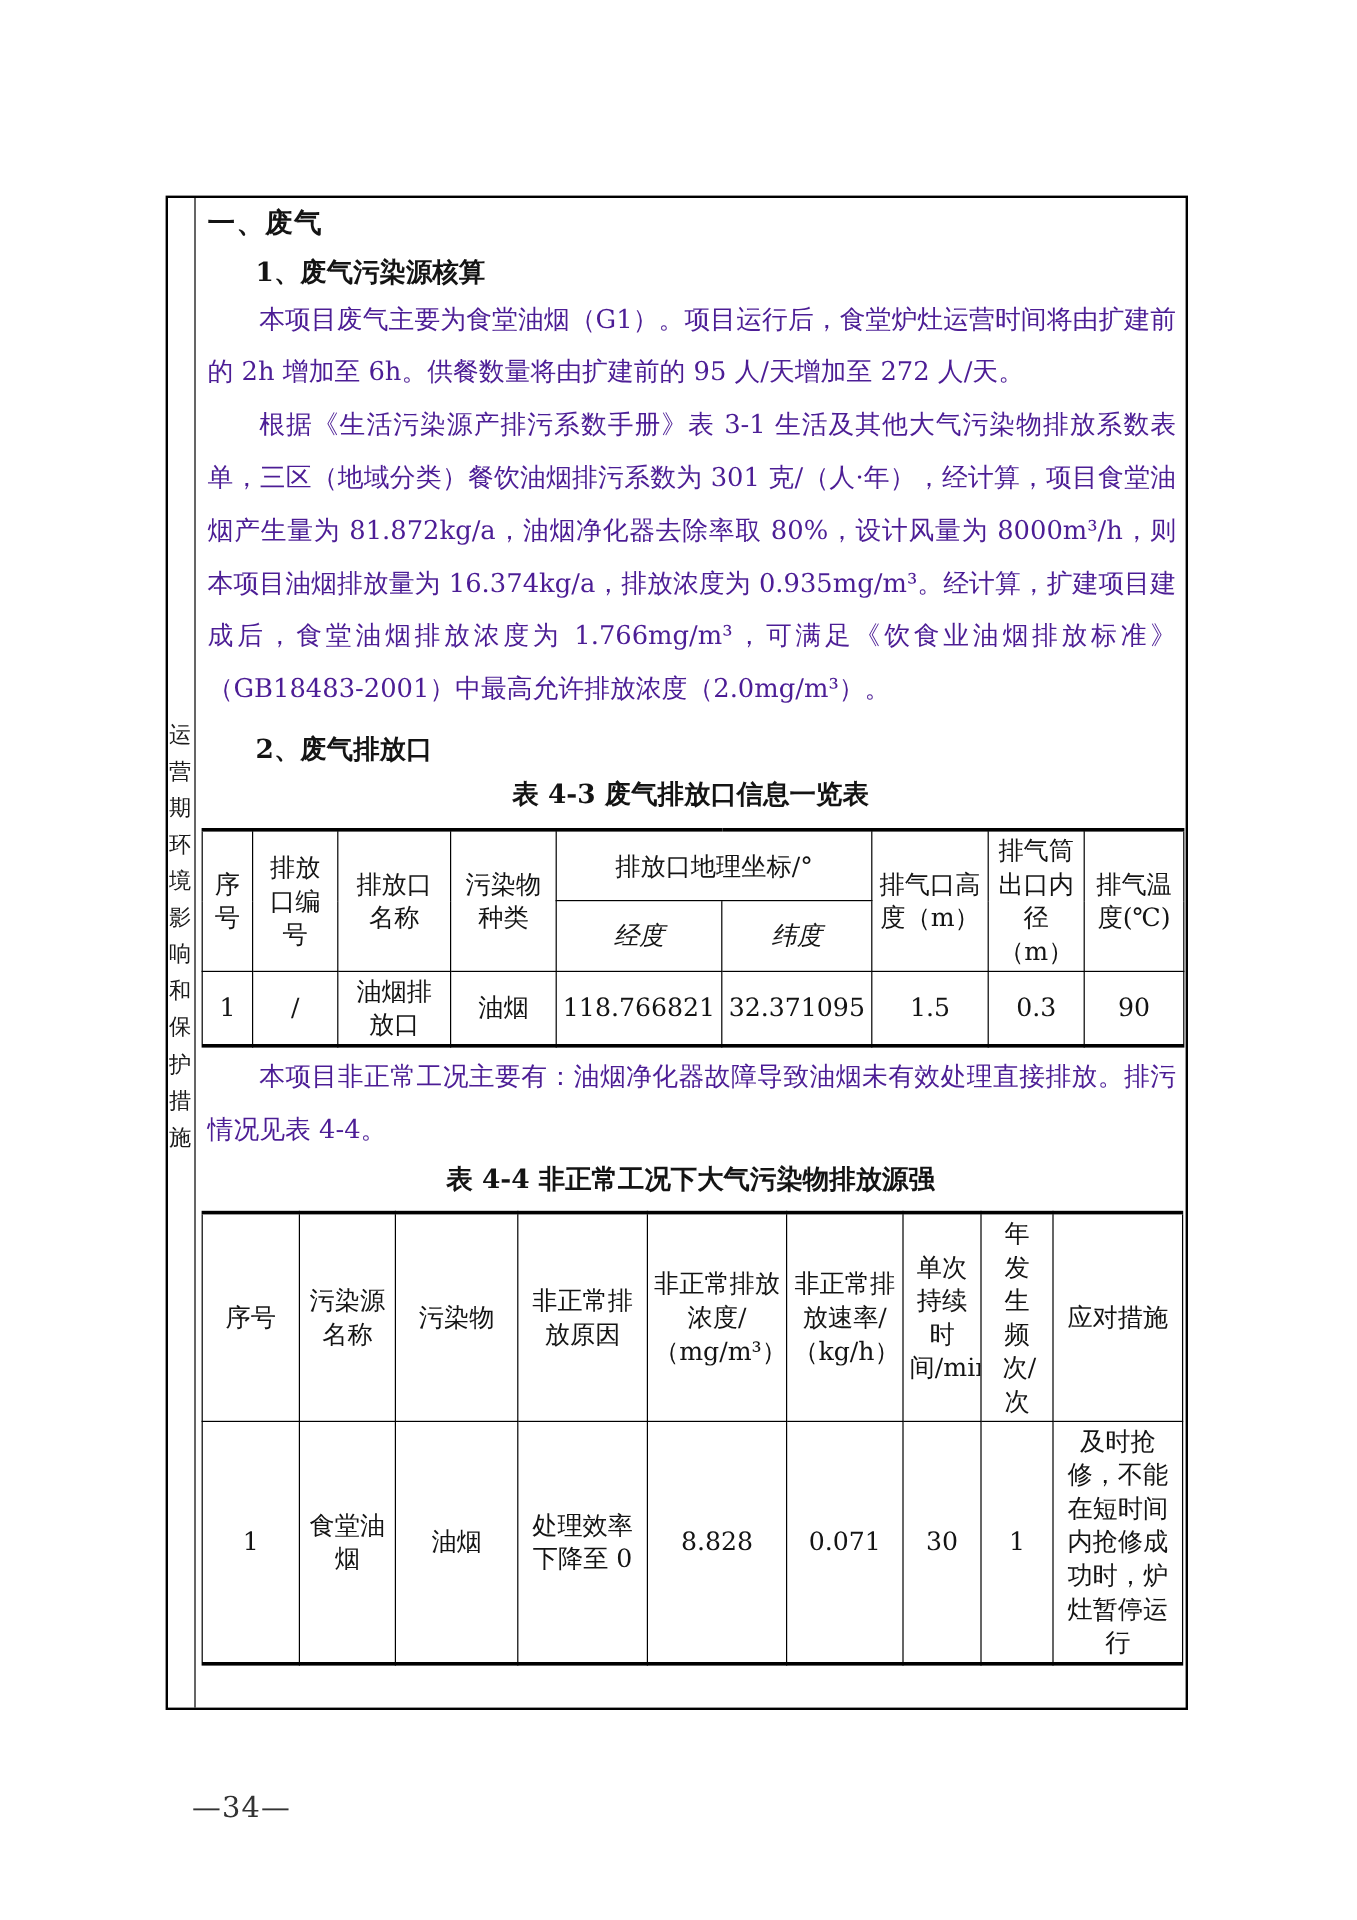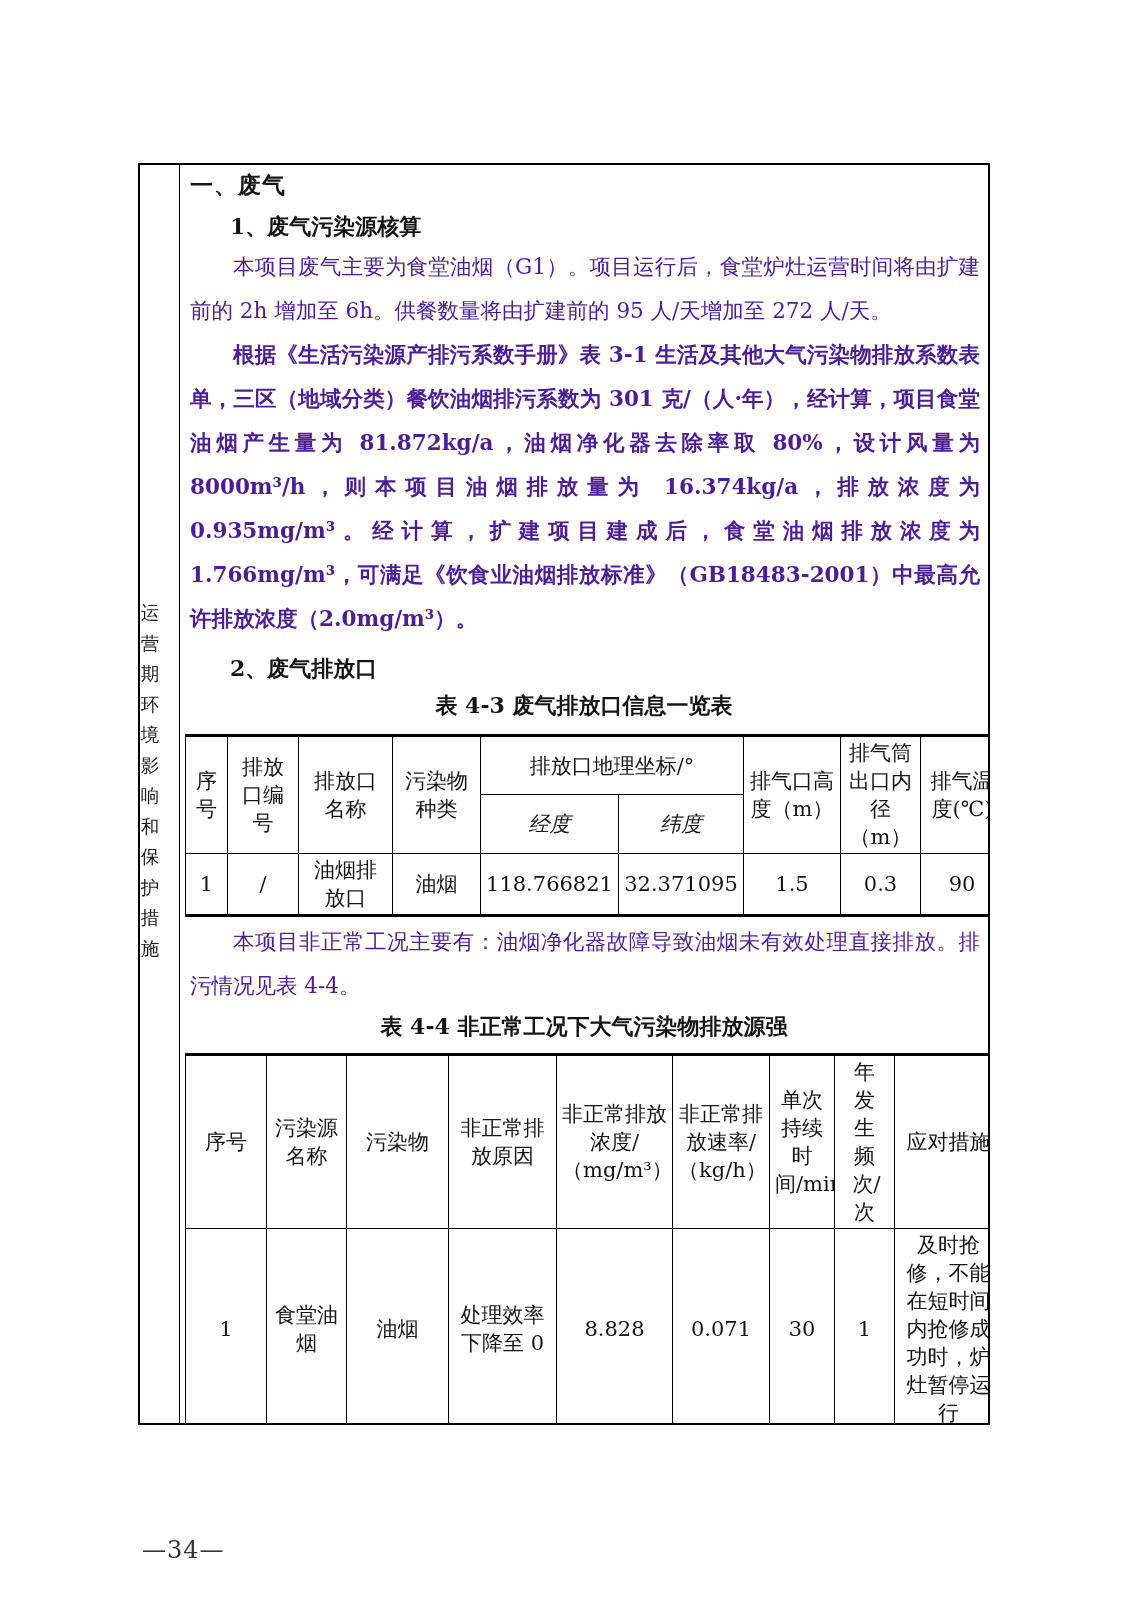--- a/index.html
+++ b/index.html
@@ -6,39 +6,39 @@
   html,body { background:#ffffff; }
   .page {
     position:relative; width:1131px; height:1600px; background:#ffffff;
     font-family:"DejaVu Serif","Liberation Serif",serif; color:#141414;
     overflow:hidden;
   }
   .doc-frame {
     position:absolute; left:138px; top:163px; width:852px; height:1262px;
     border:2px solid #000; display:flex;
   }
-  .side-col { width:40px; flex:none; border-right:1px solid #000; position:relative; }
+  .side-col { width:23px; flex:none; border-right:1px solid #000; position:relative; }
   .v-label {
     position:absolute; top:433px; left:0; width:20px;
     font-size:18.5px; line-height:30.5px; text-align:center;
     word-break:break-all; color:#1a1a1a;
   }
   .main-col { flex:1; position:relative; overflow:hidden; }
 
   .sec-title { font-size:23px; font-weight:bold; margin:5px 0 0 10px; letter-spacing:1px;font-family:Liberation Serif, serif; }
   .sub-title { font-size:22px; font-weight:bold; margin:11px 0 0 50px; }
   .sub-title.s2 { margin-top:13px; }
   .sub-title.s3 { margin-top:9px; }
   .hl-prefix { background:#a8a8a8; padding:1px 2px 1px 1px; }
 
   .body-para {
     font-size:21.5px; line-height:44px; text-align:justify;
     text-indent:2em; margin:3px 8px 0 10px; color:#4c1d95;
   }
-  .body-para.p2 { margin-top:0;font-weight:bold; }
+  .body-para.p2 { margin-top:0; }
 
   .tbl-caption { font-size:22px; font-weight:bold; text-align:center; margin-top:7px; }
   .tbl-caption.c44 { margin-top:4px; }
 
   table {
     border-collapse:collapse; table-layout:fixed; margin-left:5px;
     border-top:3px solid #000; border-bottom:3px solid #000;
   }
   .tbl43 { margin-top:13px; width:818px; }
   .tbl44 { margin-top:11px; width:817px; }
@@ -48,21 +48,21 @@
     overflow:hidden;
   }
   .tbl43 .hr1 th { height:29px; }
   .tbl43 .hr2 th { height:34px;font-style:italic; }
   .tbl43 .dr td { height:55px; }
   .tbl44 .hdr th { height:140px; }
   .tbl44 .dr td { height:202px; }
   th.narrow2 { padding:2px 0; }
   .onecol { display:inline-block; width:24px; word-break:break-all; vertical-align:middle; }
 
-  .page-number { position:absolute; left:142px; top:1492px; font-size:24px; color:#333; letter-spacing:1px;margin-top:44px; }
+  .page-number { position:absolute; left:160px; top:1492px; font-size:24px; color:#333; letter-spacing:1px; }
 </style>
 </head>
 <body>
 
 <div class="page">
   <div class="doc-frame">
 
     <div class="side-col">
       <div class="v-label">运营期环境影响和保护措施</div>
     </div>

